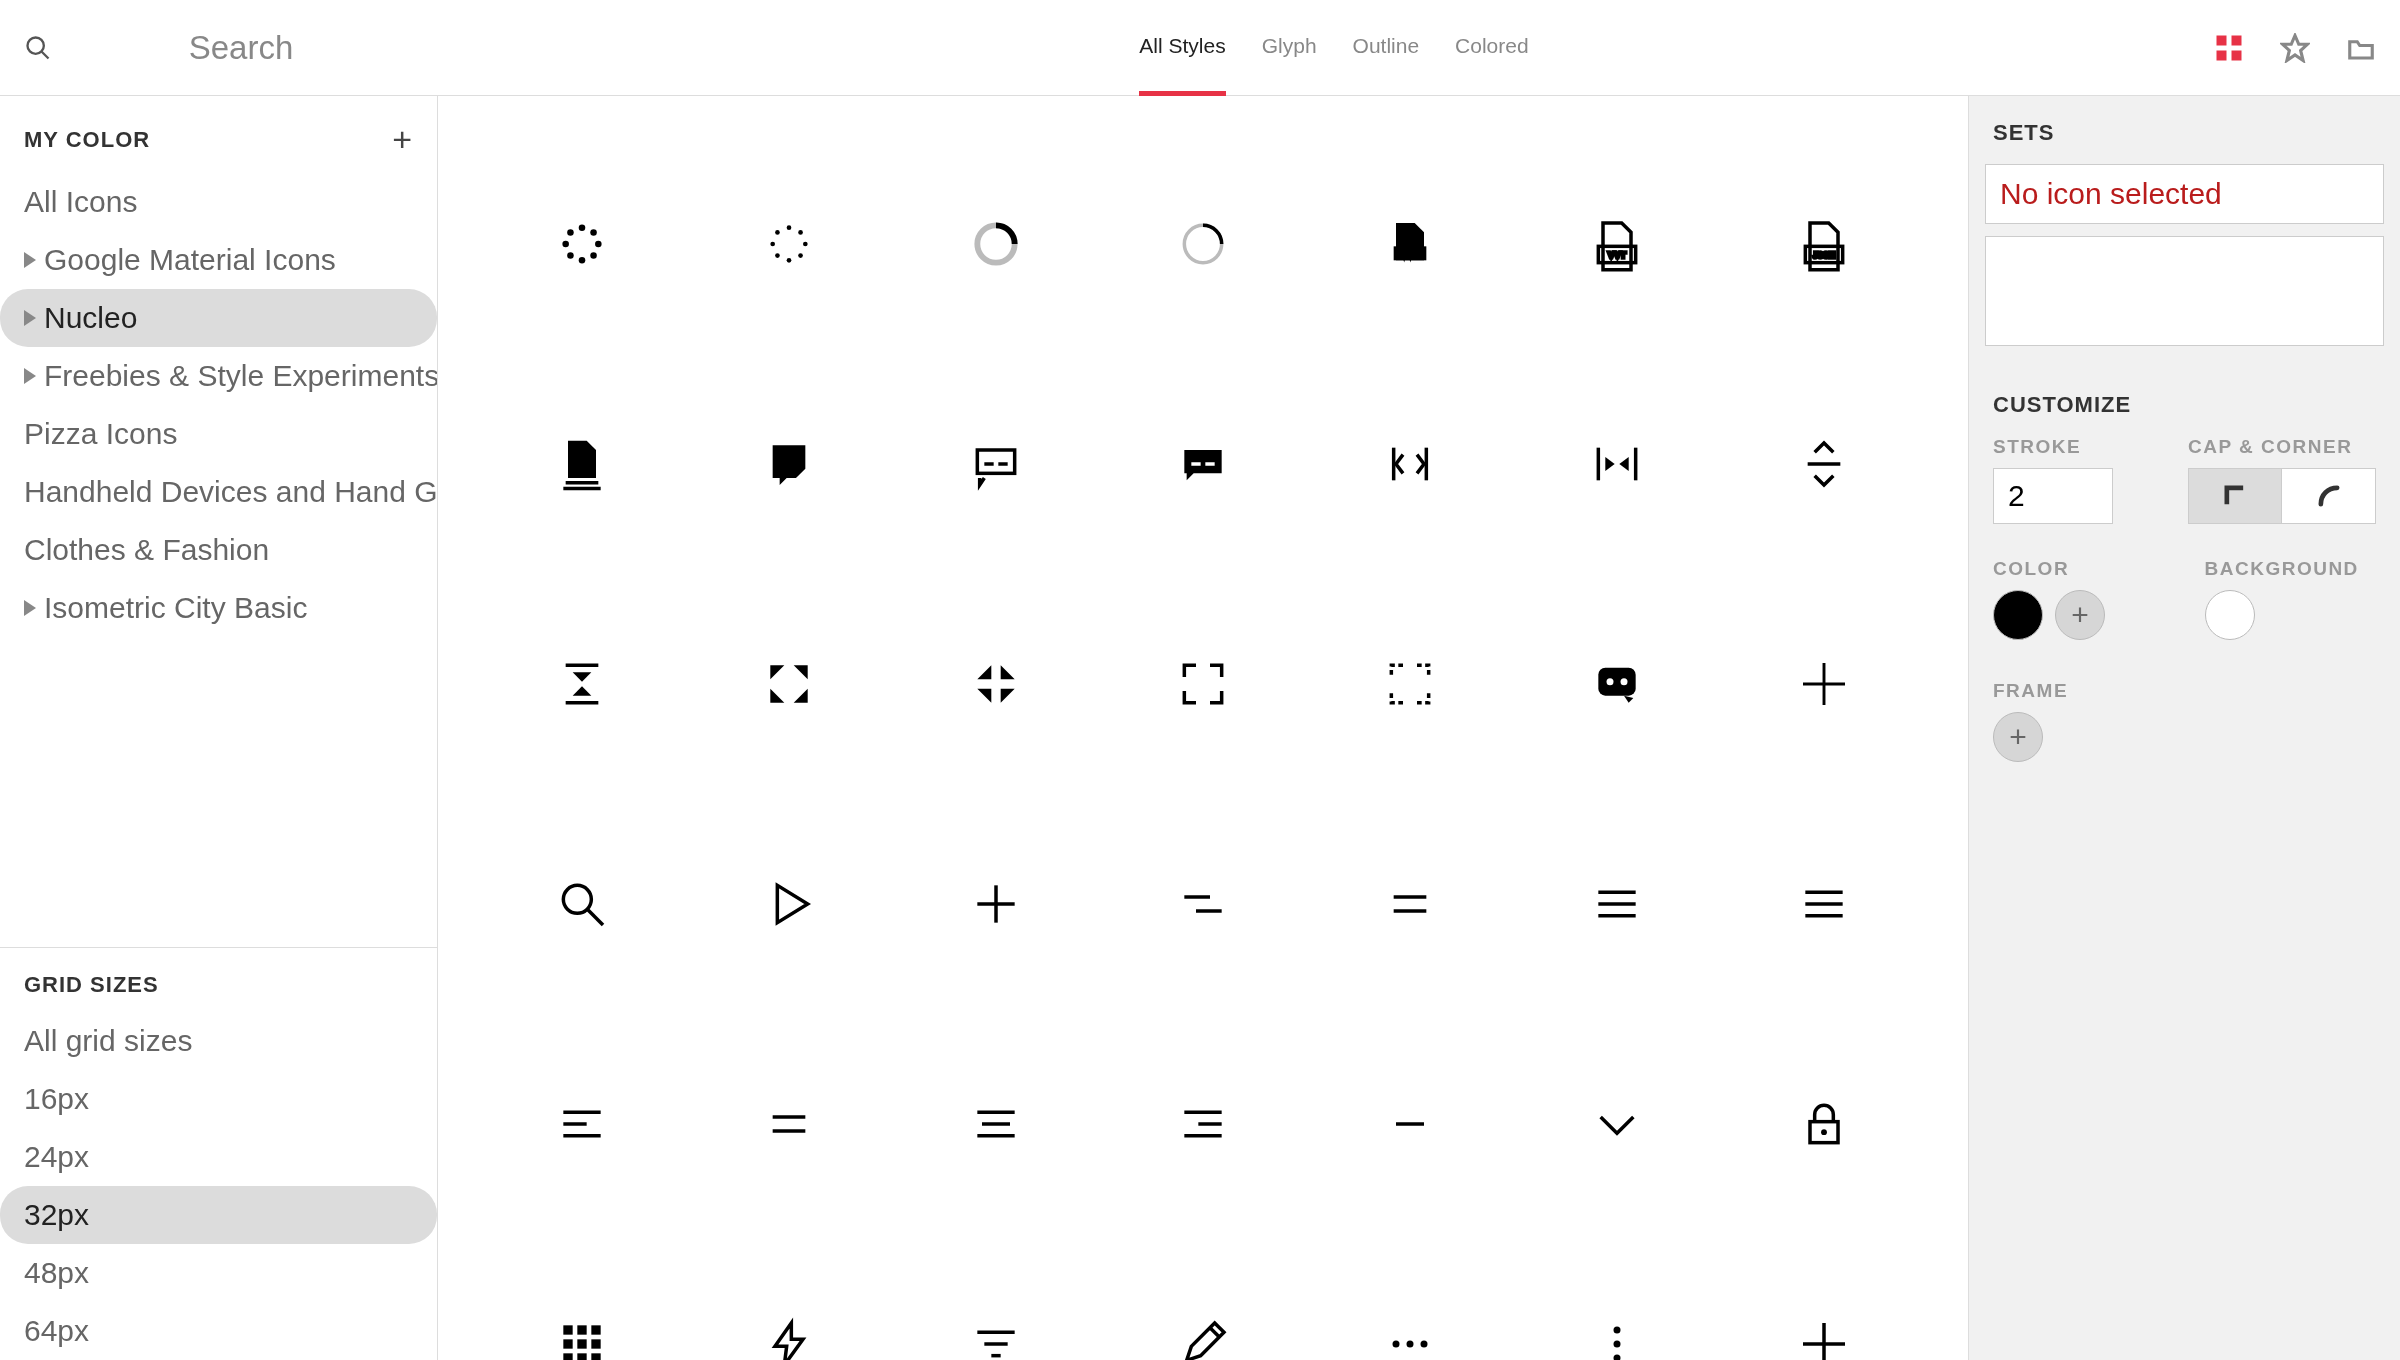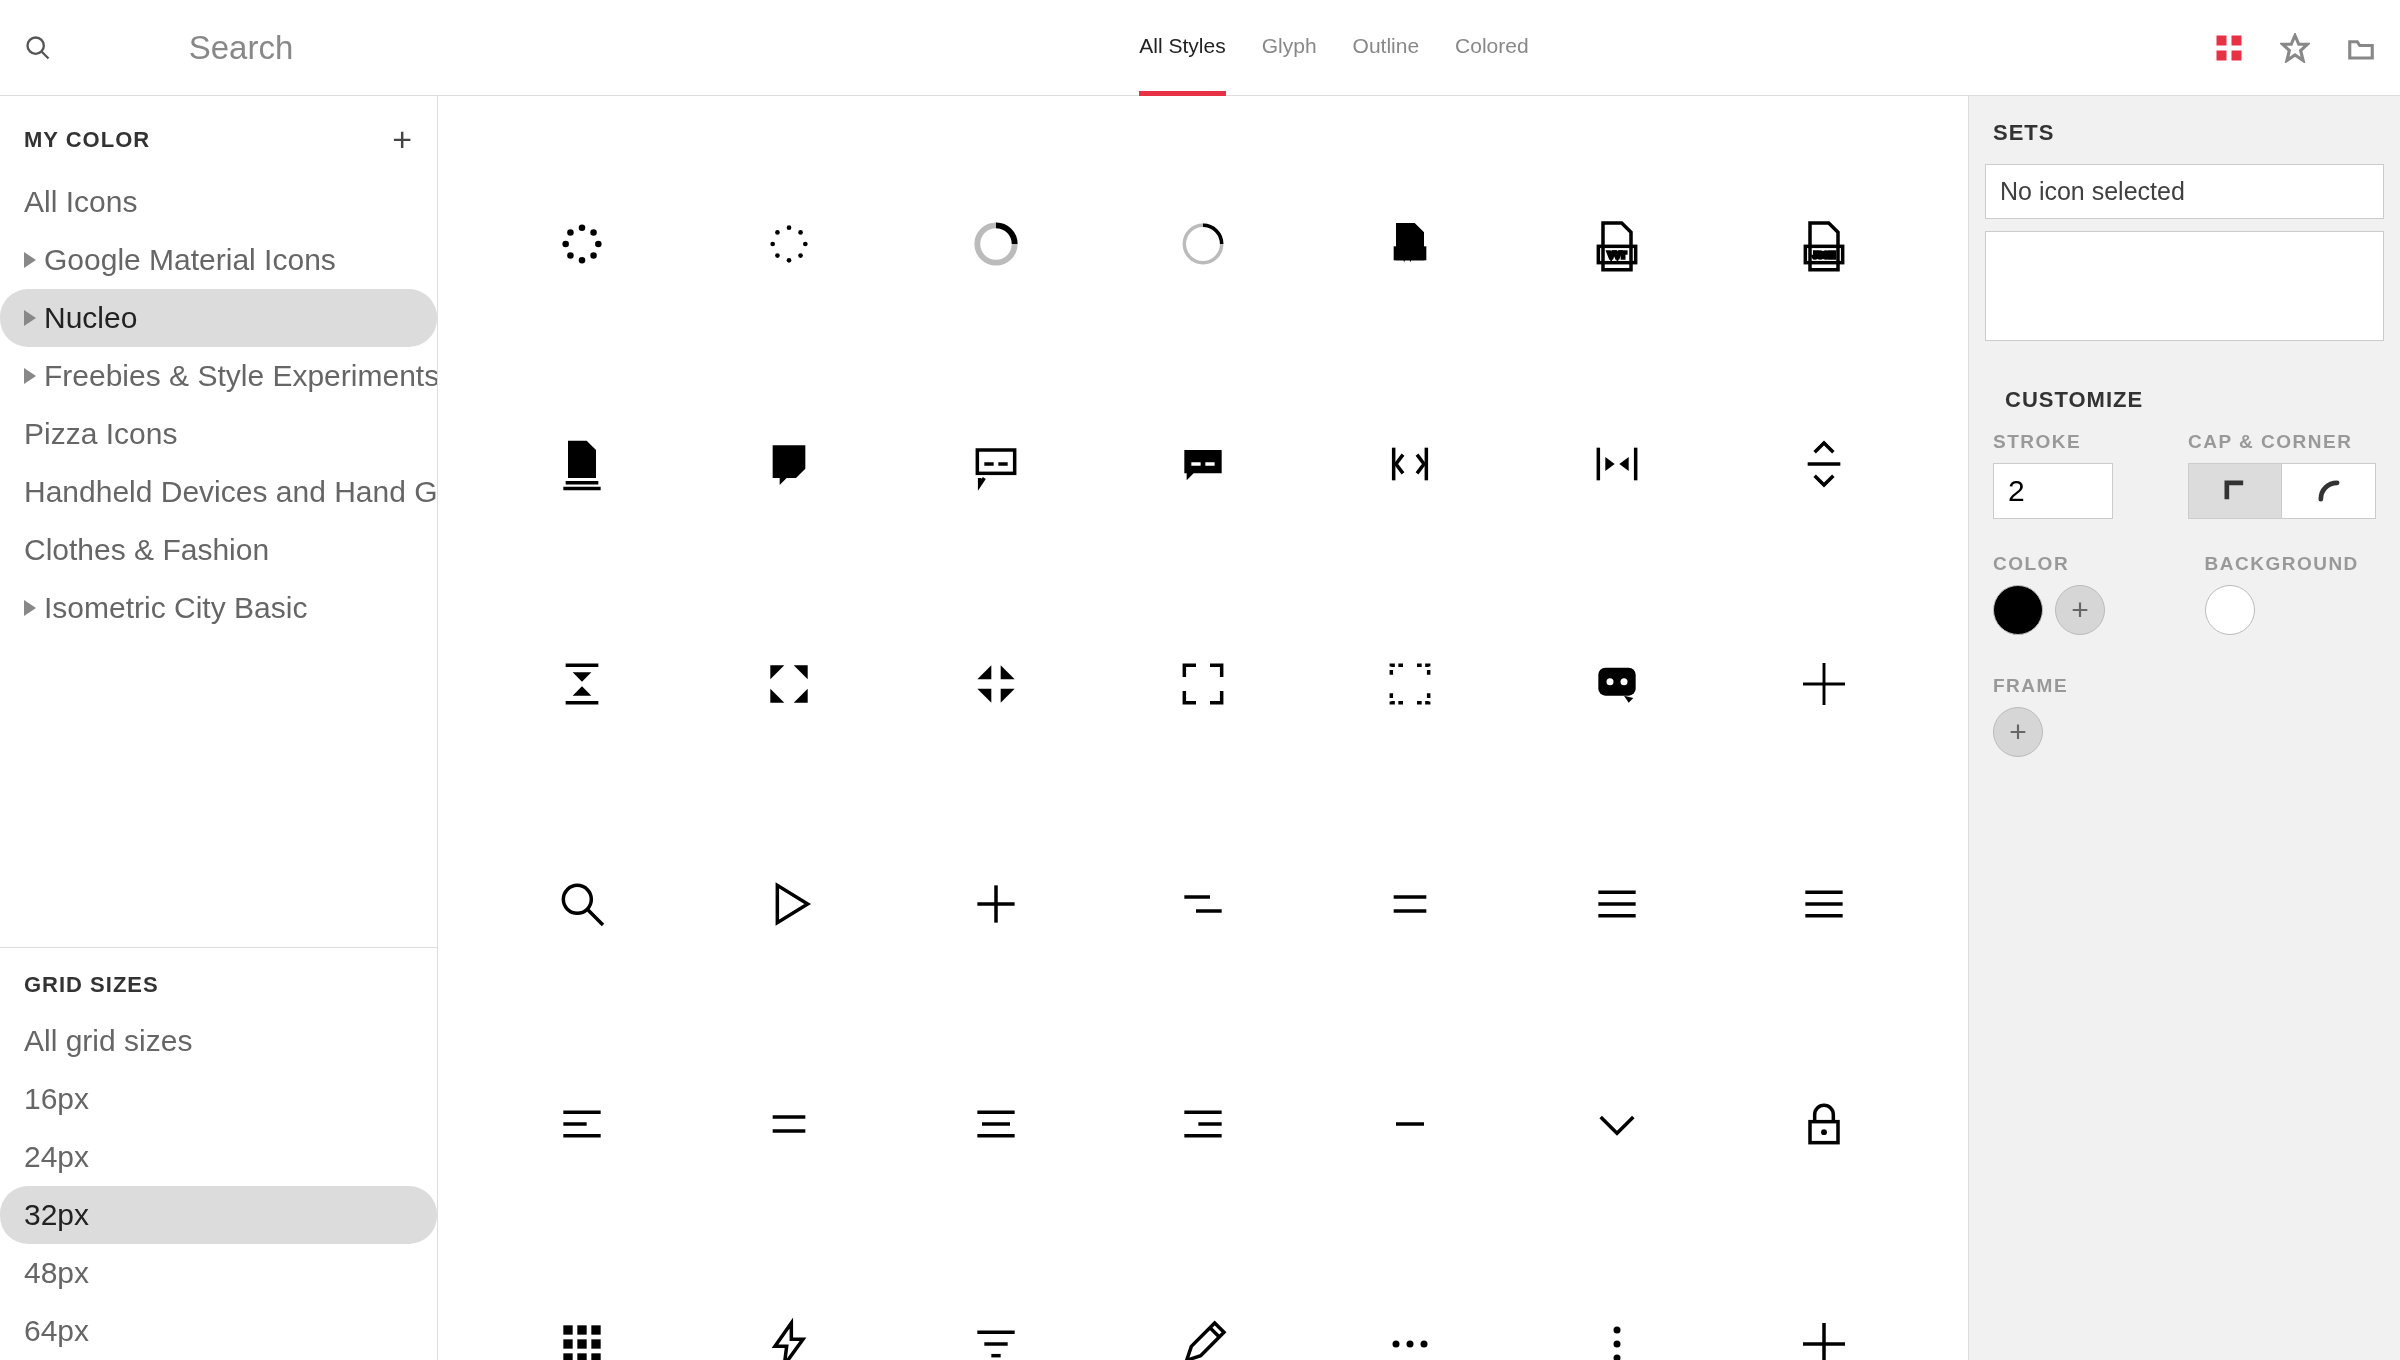--- a/index.html
+++ b/index.html
@@ -76,29 +76,29 @@
   .ico svg { stroke: #000; fill: none; stroke-width: 3; stroke-linecap: butt; stroke-linejoin: miter; }
   .ico.filled svg, .ico.filled rect, .ico.filled path { fill: #000; }
 
   
   .insp-head {
     font-size: 22px; letter-spacing: 1px; font-weight: 700; color: #333;
     padding: 0 8px 18px;
   }
   .name-box {
     background: #fff; border: 1px solid #ccc; width: 100%;
-    font-size: 25px; color: #404040; padding: 12px 14px;
+    font-size: 30px; color: #b91c1c; padding: 12px 14px;
   }
   .tag-box {
     background: #fff; border: 1px solid #ccc; width: 100%; height: 110px;
     margin-top: 12px;
   }
   .insp-section-title {
     font-size: 22px; letter-spacing: 1px; font-weight: 700; color: #333;
-    margin: 46px 20px 18px;
+    margin: 46px 8px 18px;
   }
   .insp-row { display: flex; gap: 40px; padding: 0 8px; }
   .insp-col { flex: 1; }
   .insp-label {
     font-size: 19px; letter-spacing: 1.5px; font-weight: 600; color: #999;
     margin-bottom: 10px;
   }
   .stroke-input {
     width: 120px; background: #fff; border: 1px solid #ccc;
     font-size: 30px; padding: 10px 14px;

